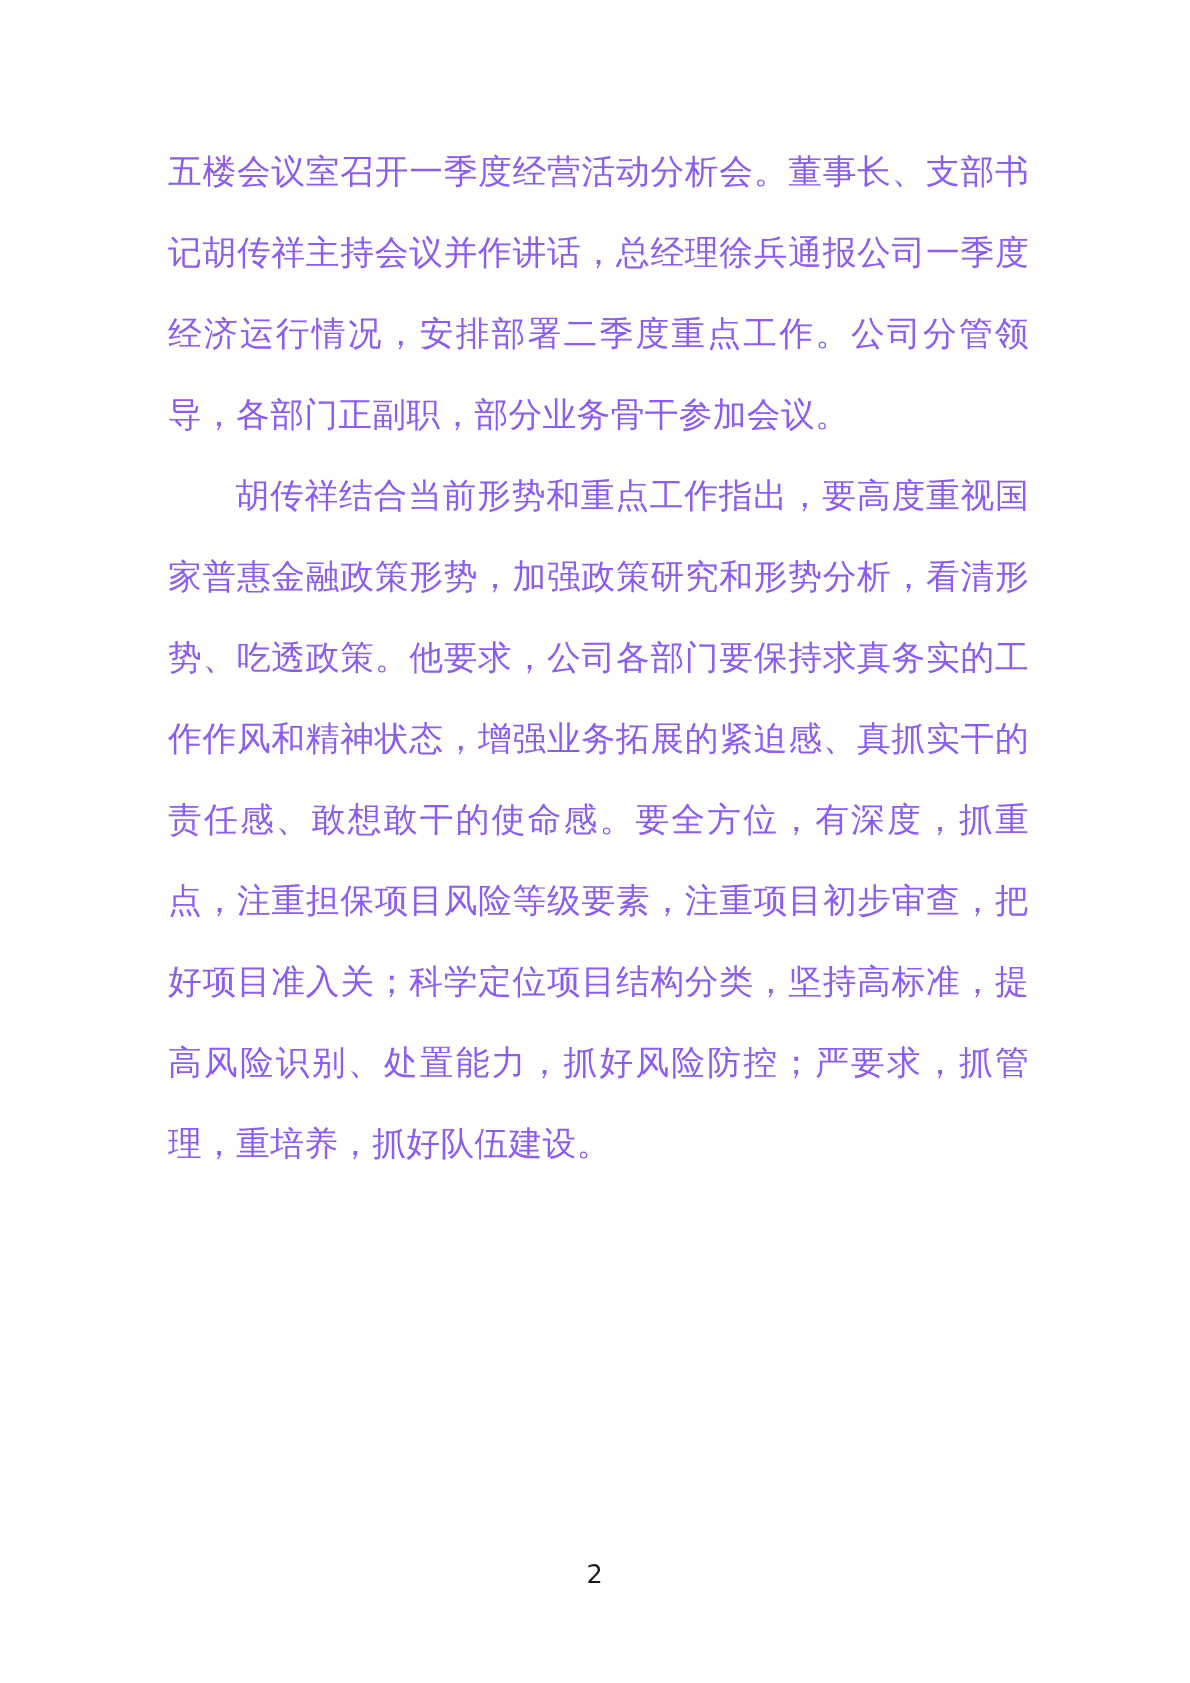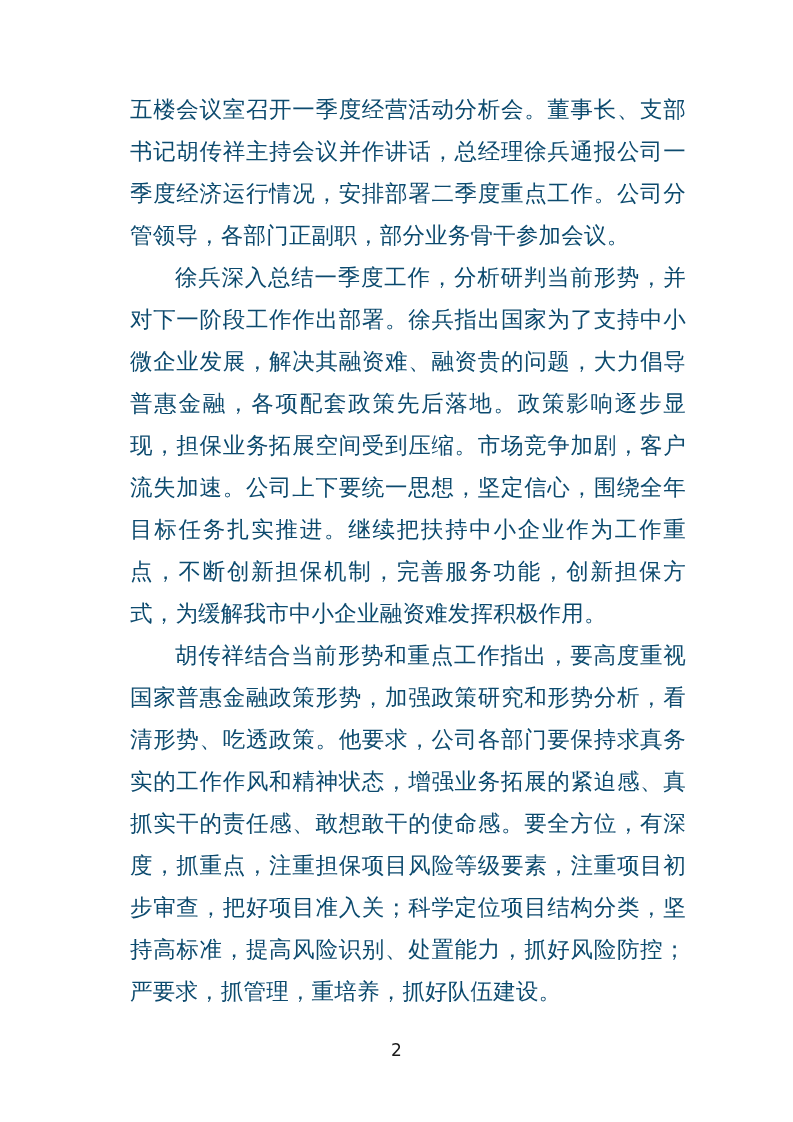--- a/index.html
+++ b/index.html
@@ -24,26 +24,26 @@
     background: #ffffff;
   }
   .content {
     position: absolute;
     left: 112px;
     top: 88px;
     width: 574px;
   }
   .para {
     font-size: 22.5px;
-    line-height: 42px;
+    line-height: 54px;
     letter-spacing: 0.2px;
     text-align: justify;
     text-justify: inter-ideograph;
-    margin: 0 0 0 18px;
-    color: #0c4a6e;
+    margin: 0 0 0 0;
+    color: #8b5cf6;
     font-family: "DejaVu Sans", "Liberation Sans", sans-serif;
     font-weight: 400;
   }
   .indent {
     text-indent: 45px;
   }
   .page-number {
     position: absolute;
     left: 0;
     top: 1040px;
@@ -55,21 +55,20 @@
   }
 </style>
 </head>
 <body>
 
 <div class="page">
   <div class="content">
 
     <p class="para">五楼会议室召开一季度经营活动分析会。董事长、支部书记胡传祥主持会议并作讲话，总经理徐兵通报公司一季度经济运行情况，安排部署二季度重点工作。公司分管领导，各部门正副职，部分业务骨干参加会议。</p>
 
-    <p class="para indent">徐兵深入总结一季度工作，分析研判当前形势，并对下一阶段工作作出部署。徐兵指出国家为了支持中小微企业发展，解决其融资难、融资贵的问题，大力倡导普惠金融，各项配套政策先后落地。政策影响逐步显现，担保业务拓展空间受到压缩。市场竞争加剧，客户流失加速。公司上下要统一思想，坚定信心，围绕全年目标任务扎实推进。继续把扶持中小企业作为工作重点，不断创新担保机制，完善服务功能，创新担保方式，为缓解我市中小企业融资难发挥积极作用。</p>
 
 
     <p class="para indent">胡传祥结合当前形势和重点工作指出，要高度重视国家普惠金融政策形势，加强政策研究和形势分析，看清形势、吃透政策。他要求，公司各部门要保持求真务实的工作作风和精神状态，增强业务拓展的紧迫感、真抓实干的责任感、敢想敢干的使命感。要全方位，有深度，抓重点，注重担保项目风险等级要素，注重项目初步审查，把好项目准入关；科学定位项目结构分类，坚持高标准，提高风险识别、处置能力，抓好风险防控；严要求，抓管理，重培养，抓好队伍建设。</p>
 
   </div>
 
   <div class="page-number">2</div>
 </div>
 
 </body></html>

